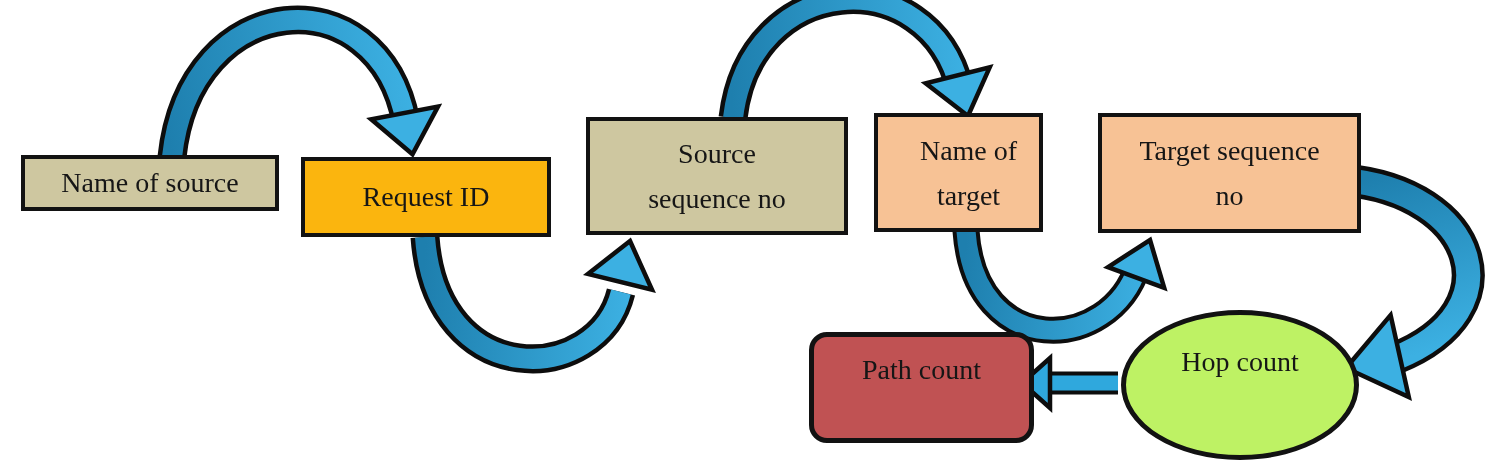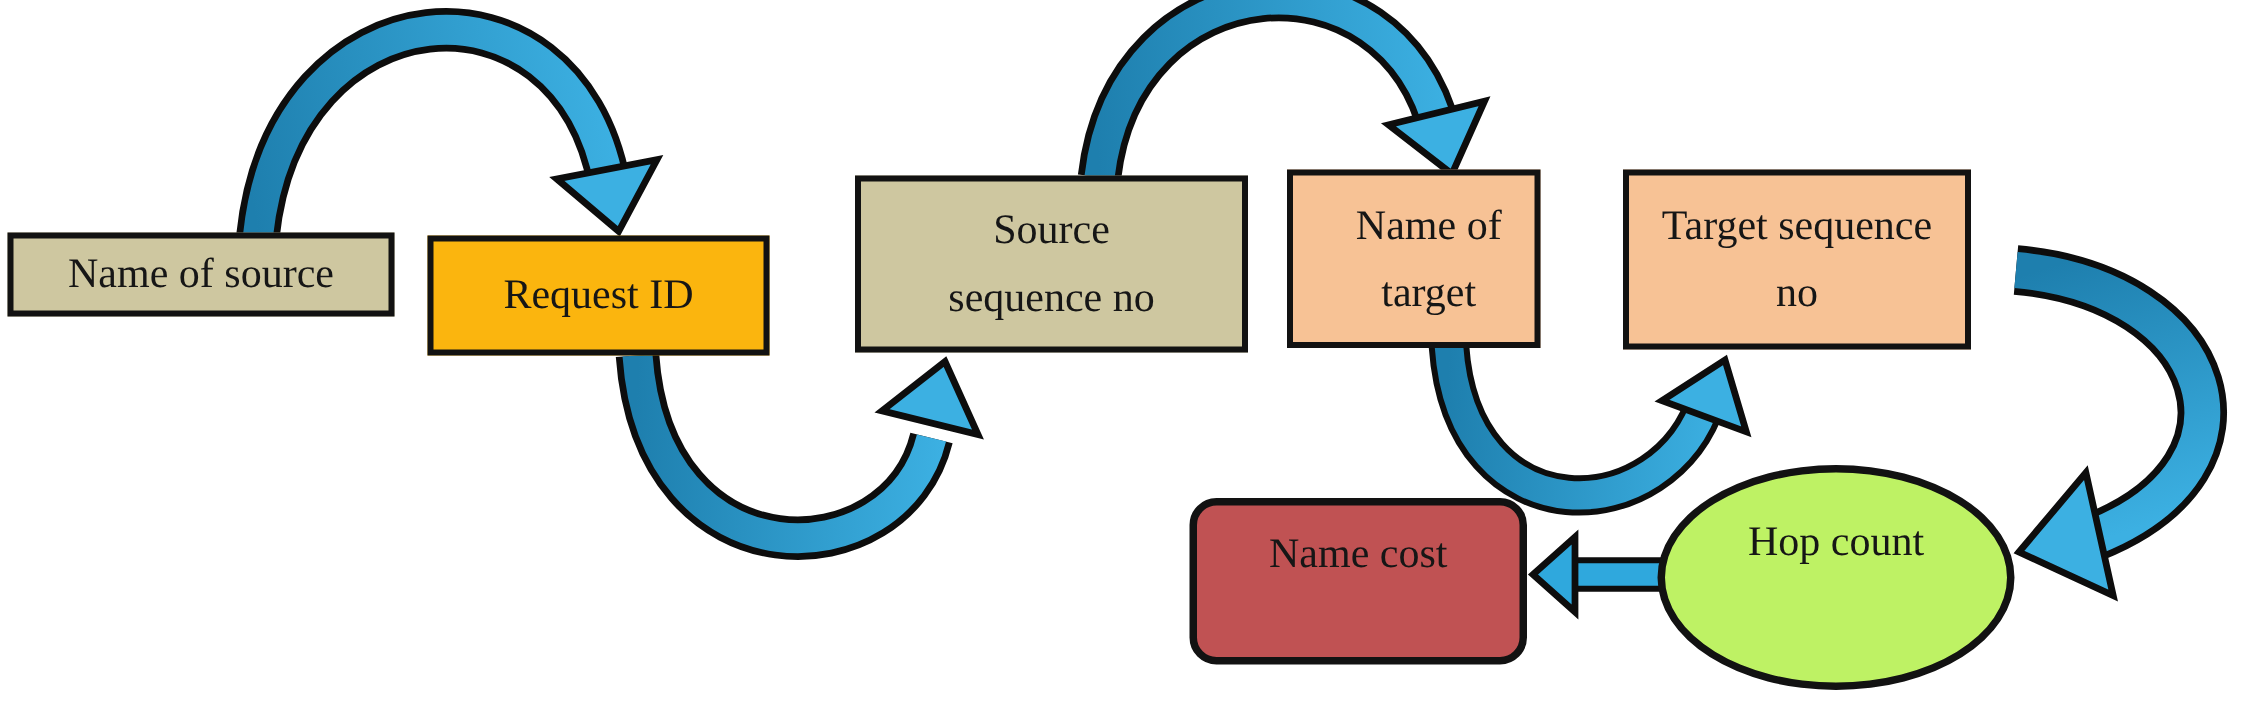--- a/index.html
+++ b/index.html
@@ -17,27 +17,28 @@
     border:4px solid #121212;
     display:flex;
     align-items:center;
     justify-content:center;
     text-align:center;
     color:#161616;
     font-size:28px;
     line-height:34px;
     white-space:pre-line;
     z-index:2;
+    margin-left:16px;
   }
   .two-line{line-height:45px;}
   #n-source      {left:5px;   top:155px; width:258px; height:56px;  background:#cec7a0;}
-  #n-request     {left:285px; top:157px; width:228px; height:80px;  background:#fbb50e;}
+  #n-request     {left:285px; top:157px; width:250px; height:80px;  background:#fbb50e;}
   #n-srcseq      {left:570px; top:117px; width:262px; height:118px; background:#cec7a0;}
   #n-target      {left:858px; top:113px; width:169px; height:119px; background:#f7c295;padding-left:20px;}
-  #n-tgtseq      {left:1082px;top:113px; width:232px; height:120px; background:#f7c295;}
+  #n-tgtseq      {left:1082px;top:113px; width:263px; height:120px; background:#f7c295;}
   #n-hopcount{
     left:1105px; top:310px; width:238px; height:150px;
     background:#bef264;
     border:5px solid #121212;
     border-radius:50%;
     align-items:flex-start;
     padding-top:30px;
   }
   #n-pathcost{
     left:793px; top:332px; width:225px; height:111px;
@@ -122,15 +123,15 @@
 sequence no</div>
 
   <div class="node two-line" id="n-target">Name of
 target</div>
 
   <div class="node two-line" id="n-tgtseq">Target sequence
 no</div>
 
   <div class="node" id="n-hopcount">Hop count</div>
 
-  <div class="node" id="n-pathcost">Name cost</div>
+  <div class="node" id="n-pathcost">Path count</div>
 
 </div>
 
 </body></html>

